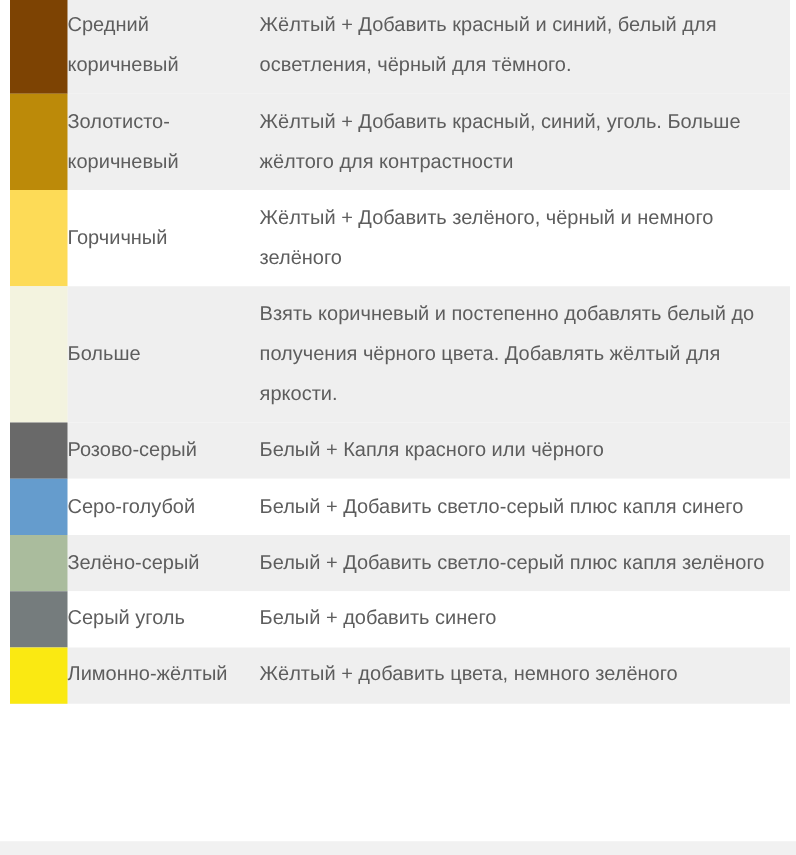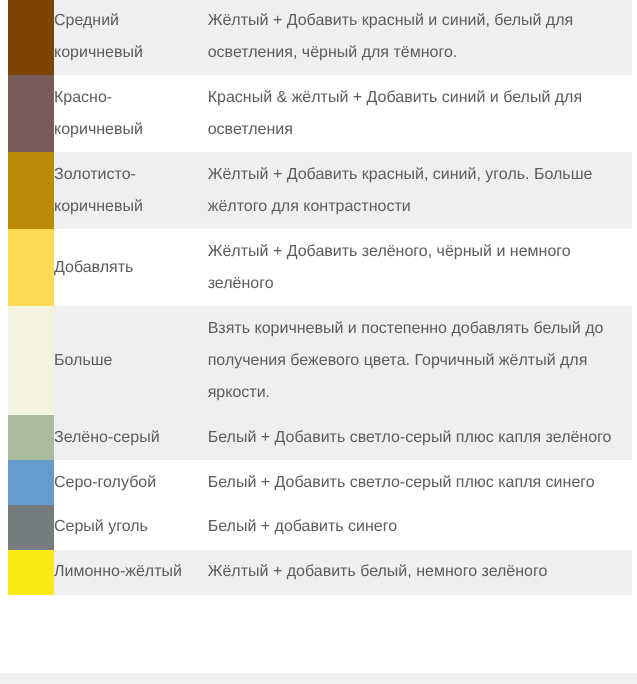--- a/index.html
+++ b/index.html
@@ -88,72 +88,72 @@
         <col style="width:432px">
       </colgroup>
       <tbody id="tbody">
       <tr class="row alt">
         <td class="swatch-cell">
               <span class="swatch" style="background-color: rgb(125, 67, 3);"></span>
             </td>
         <td class="name-cell">Средний коричневый</td>
         <td class="desc-cell">Жёлтый + Добавить красный и синий, белый для осветления, чёрный для тёмного.</td>
       </tr>
-      <tr class="row">
-        <td class="swatch-cell">
-              <span class="swatch" style="background-color: rgb(121, 91, 87);"></span>
-            </td>
-        <td class="name-cell">Красно-коричневый</td>
-        <td class="desc-cell">Красный &amp; жёлтый + Добавить синий и белый для осветления</td>
-      </tr>
       <tr class="row alt">
         <td class="swatch-cell">
               <span class="swatch" style="background-color: rgb(188, 138, 9);"></span>
             </td>
         <td class="name-cell">Золотисто-коричневый</td>
         <td class="desc-cell">Жёлтый + Добавить красный, синий, уголь. Больше жёлтого для контрастности</td>
       </tr>
       <tr class="row">
         <td class="swatch-cell">
               <span class="swatch" style="background-color: rgb(253, 219, 87);"></span>
             </td>
-        <td class="name-cell">Добавлять</td>
+        <td class="name-cell">Горчичный</td>
         <td class="desc-cell">Жёлтый + Добавить зелёного, чёрный и немного зелёного</td>
       </tr>
       <tr class="row alt">
         <td class="swatch-cell">
               <span class="swatch" style="background-color: rgb(243, 243, 223);"></span>
             </td>
         <td class="name-cell">Больше</td>
-        <td class="desc-cell">Взять коричневый и постепенно добавлять белый до получения бежевого цвета. Горчичный жёлтый для яркости.</td>
+        <td class="desc-cell">Взять коричневый и постепенно добавлять белый до получения чёрного цвета. Добавлять жёлтый для яркости.</td>
+      </tr>
+      <tr class="row alt">
+        <td class="swatch-cell">
+              <span class="swatch" style="background-color: rgb(105, 105, 105);"></span>
+            </td>
+        <td class="name-cell">Розово-серый</td>
+        <td class="desc-cell">Белый + Капля красного или чёрного</td>
+      </tr>
+      <tr class="row">
+        <td class="swatch-cell">
+              <span class="swatch" style="background-color: rgb(101, 156, 205);"></span>
+            </td>
+        <td class="name-cell">Серо-голубой</td>
+        <td class="desc-cell">Белый + Добавить светло-серый плюс капля синего</td>
       </tr>
       <tr class="row alt">
         <td class="swatch-cell">
               <span class="swatch" style="background-color: rgb(170, 188, 157);"></span>
             </td>
         <td class="name-cell">Зелёно-серый</td>
         <td class="desc-cell">Белый + Добавить светло-серый плюс капля зелёного</td>
-      </tr>
-      <tr class="row">
-        <td class="swatch-cell">
-              <span class="swatch" style="background-color: rgb(101, 156, 205);"></span>
-            </td>
-        <td class="name-cell">Серо-голубой</td>
-        <td class="desc-cell">Белый + Добавить светло-серый плюс капля синего</td>
       </tr>
       <tr class="row">
         <td class="swatch-cell">
               <span class="swatch" style="background-color: rgb(117, 124, 125);"></span>
             </td>
         <td class="name-cell">Серый уголь</td>
         <td class="desc-cell">Белый + добавить синего</td>
       </tr>
       <tr class="row alt">
         <td class="swatch-cell">
               <span class="swatch" style="background-color: rgb(250, 233, 18);"></span>
             </td>
         <td class="name-cell">Лимонно-жёлтый</td>
-        <td class="desc-cell">Жёлтый + добавить белый, немного зелёного</td>
+        <td class="desc-cell">Жёлтый + добавить цвета, немного зелёного</td>
       </tr>
       </tbody>
     </table>
   </div>
 </div>
 
 </body></html>

